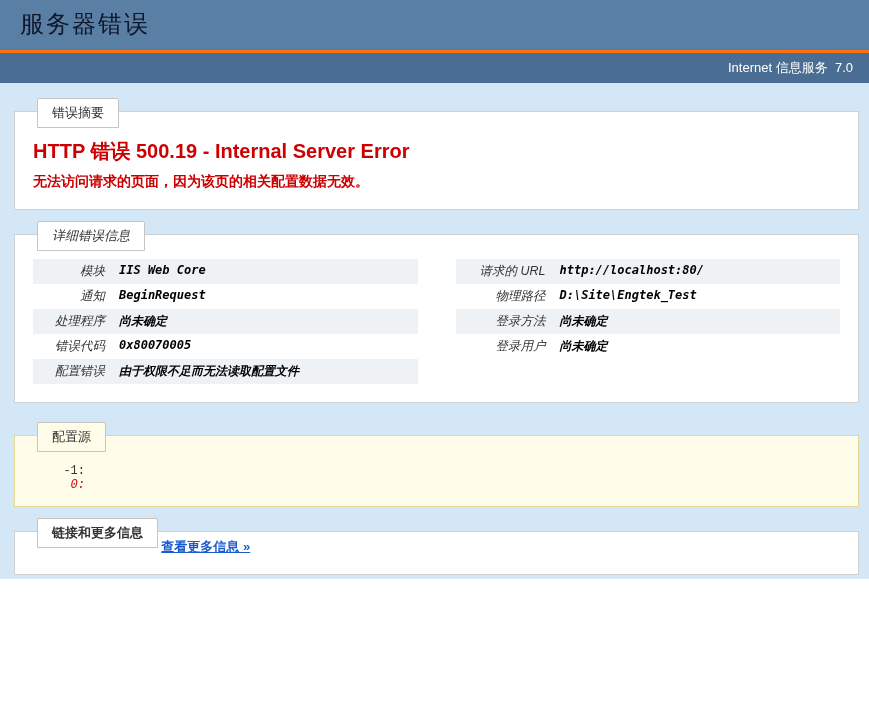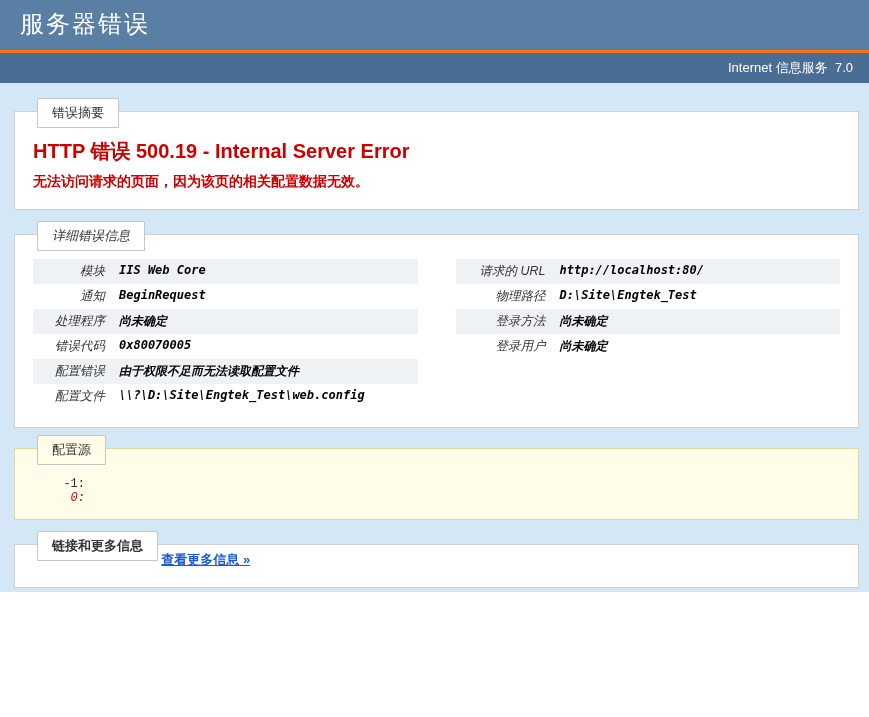--- a/index.html
+++ b/index.html
@@ -4,21 +4,21 @@
   <style>
     * { margin: 0; padding: 0; box-sizing: border-box; }
     body {
       font-family: "Microsoft YaHei", Tahoma, Arial, sans-serif;
       font-size: 12px;
       background: #fff;
       width: 869px;
     }
     .header {
       background: #5a7fa5;
-      color: #ffffff;
+      color: #0f172a;
       padding: 8px 20px 10px 20px;
     }
     .header h1 {
       font-size: 24px;
       font-weight: normal;
       letter-spacing: 2px;
     }
     .subheader {
       background: #4a6d94;
       color: #fff;
@@ -183,24 +183,20 @@
                 <td>尚未确定</td>
               </tr>
           <tr>
                 <th>错误代码</th>
                 <td>0x80070005</td>
               </tr>
           <tr class="shade">
                 <th>配置错误</th>
                 <td>由于权限不足而无法读取配置文件</td>
               </tr>
-          <tr>
-                <th>配置文件</th>
-                <td>\\?\D:\Site\Engtek_Test\web.config</td>
-              </tr>
         </tbody>
           </table>
       </div>
       <div class="detail-col">
         <table>
           <tbody>
               <tr class="shade">
                 <th style="width:98px;">请求的 URL</th>
                 <td>http://localhost:80/</td>
               </tr>
@@ -215,21 +211,21 @@
           <tr>
                 <th>登录用户</th>
                 <td>尚未确定</td>
               </tr>
         </tbody>
           </table>
       </div>
     </div>
   </div>
 
-  <div class="config-panel" style="margin-top:20px;">
+  <div class="config-panel" style="margin-top:32px;">
     <div class="panel-legend">配置源</div>
     <div class="config-source">
       <div class="line"><span class="lineno">-1:</span><span></span></div>
       <div class="line err"><span class="lineno">0:</span><span></span></div>
     </div>
   </div>
 
   <div class="links-panel" style="margin-top:24px;font-weight:bold;">
     <div class="panel-legend">链接和更多信息</div>
     <a class="more-link">查看更多信息  »</a>

